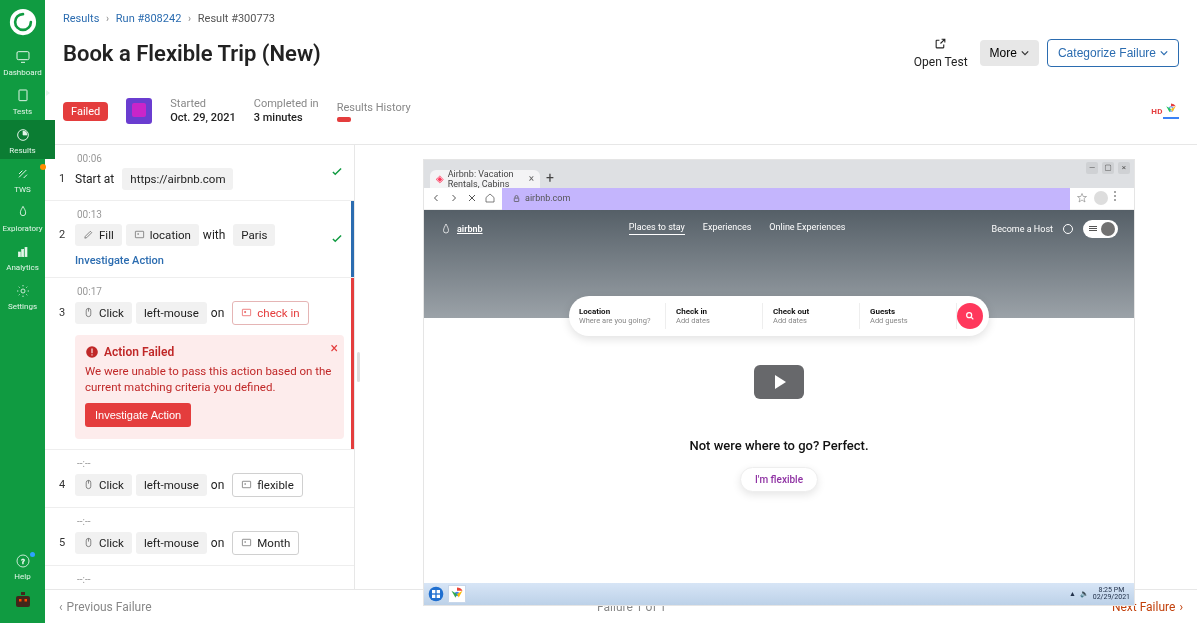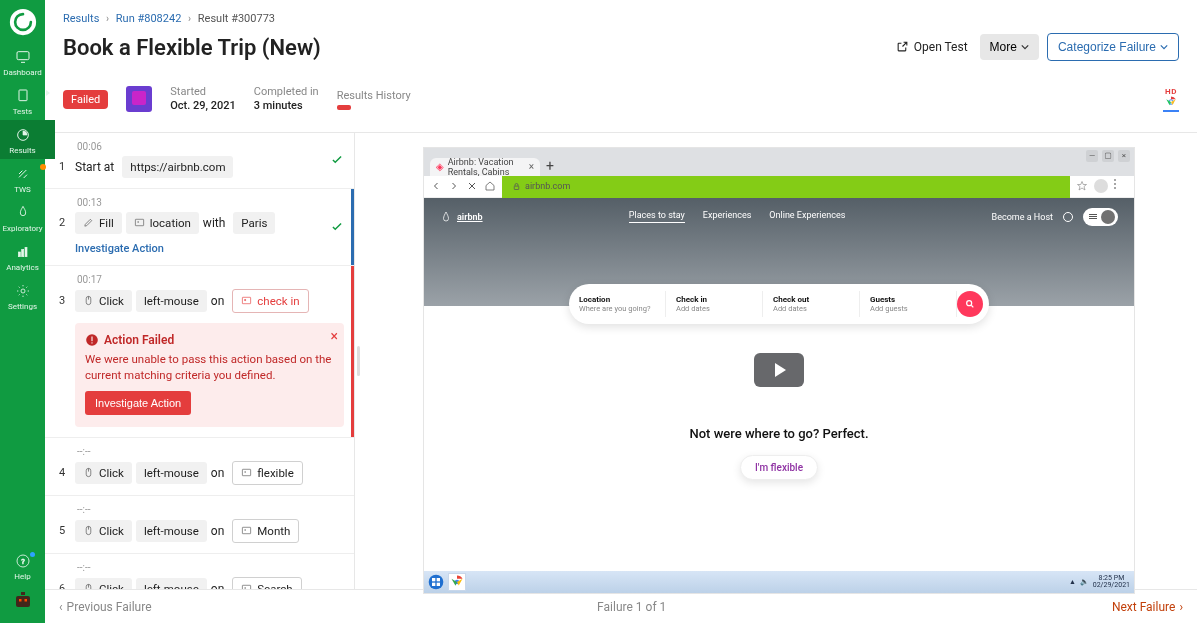--- a/index.html
+++ b/index.html
@@ -100,26 +100,28 @@
     display:flex;
     align-items:center;
   }
   .title-row h1 {
     font-size: 22px;
     font-weight: 600;
     flex: 1;
   }
   .open-test {
     display:inline-flex;
+    align-items:center;
     gap:5px;
     padding: 4px 6px;
     font-size:12px;
     color:#222;
     text-decoration:none;
     cursor:pointer;
+    flex-direction:column;
   }
   .more-btn {
     background:#e7e7e7;
     border:none;
     border-radius:4px;
     padding: 6px 10px;
     font-size:12px;
     margin-left:6px;
     cursor:pointer;
     display:inline-flex;
@@ -173,21 +175,21 @@
   .meta-value { color:#222; font-weight:500; }
   .history-bar {
     width: 14px; height:5px;
     background:#e43d3d;
     border-radius:2px;
     margin-top:2px;
   }
   .header-right {
     margin-left:auto;
     display:flex;
-    flex-direction:column;
+    flex-direction:row;
     align-items:center;
   }
   .hd-label { font-size:8px; color:#e43d3d; font-weight:700; letter-spacing:0.5px; }
   .chrome-ico { width:16px;height:16px; border-bottom:2px solid #3b82f6; padding-bottom:2px;}
 
   
   .body {
     flex:1;
     display:flex;
     min-height:0;
@@ -377,21 +379,21 @@
     align-items:center;
     padding:0 6px;
     gap:6px;
     font-size:9px;
     color:#555;
     border-bottom:1px solid #eee;
   }
   .shot-addr .ai { width:12px;height:12px; stroke:#555; fill:none; }
   .shot-addr .url-box{
     flex:1;
-    background:#84cc16;
+    background:#c4b5fd;
     border-radius:10px;
     padding:18px 10px;
     display:flex;
     align-items:flex-end;
     gap:4px;
     color:#555;
   }
   .shot-addr .right { display:flex; gap:6px; align-items:center;}
   .shot-addr .right span{ width:14px;height:14px; border-radius:50%; background:#ddd;}
 

